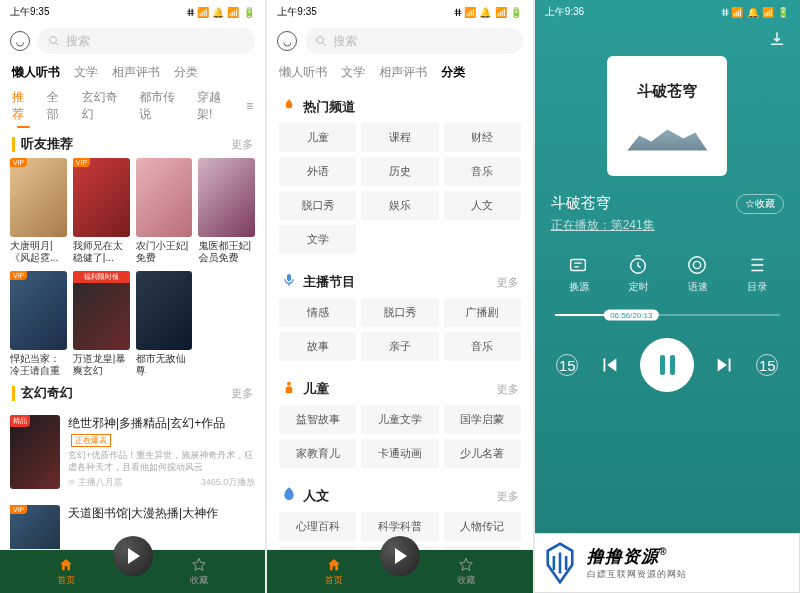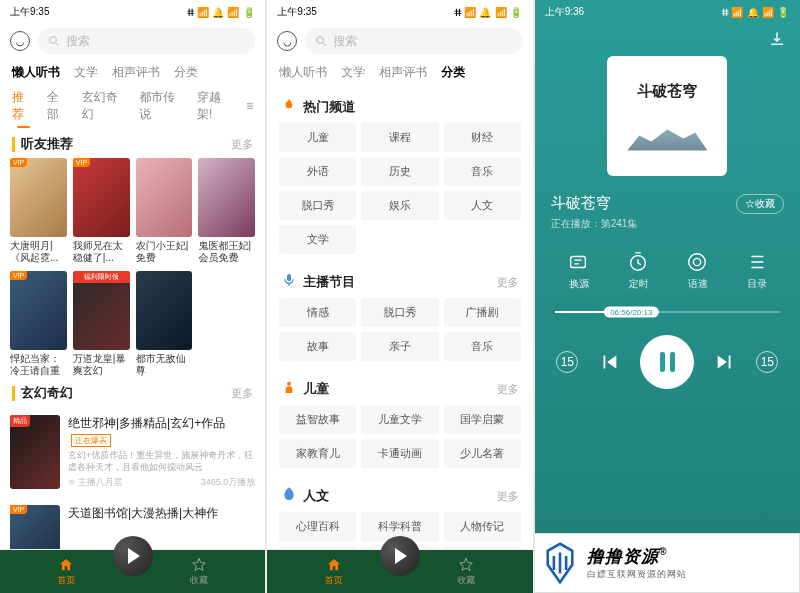--- a/index.html
+++ b/index.html
@@ -65,32 +65,32 @@
     .chip { background: #f6f6f6; text-align: center; font-size: 11px; color: #555; padding: 7px 0; border-radius: 2px; }
     
     
     .p3-top { display: flex; justify-content: flex-end; padding: 6px 14px 0; }
     .dl-icon { color: #fff; opacity: 0.9; width: 18px; height: 18px; }
     .album { width: 120px; aspect-ratio: 1; background: #fff; border-radius: 6px; margin: 8px auto 0; display: flex; flex-direction: column; align-items: center; justify-content: center; padding: 10px; }
     .album-title { font-size: 15px; font-weight: 600; color: #222; }
     .mountain { width: 80px; height: 30px; margin-top: 20px; background: linear-gradient(180deg,#9bb8c4,#6e8a96); clip-path: polygon(0 100%, 15% 50%, 30% 70%, 50% 30%, 70% 60%, 85% 40%, 100% 100%); position: relative; }
     .p3-info { padding: 18px 16px 10px; display: flex; justify-content: space-between; align-items: flex-start; }
     .p3-t1 { color: #fff; font-size: 15px; font-weight: 500; margin-bottom: 4px; }
-    .p3-t2 { color: rgba(255,255,255,0.7); font-size: 10px; }
+    .p3-t2 { color: rgba(255,255,255,0.7); font-size: 12px; text-decoration: underline; }
     .fav { color: #fff; font-size: 10px; border: 1px solid rgba(255,255,255,0.5); border-radius: 10px; padding: 2px 8px; }
     .controls-row { display: flex; justify-content: space-around; padding: 10px 14px; }
     .ctrl { display: flex; flex-direction: column; align-items: flex-end; gap: 4px; color: rgba(255,255,255,0.85); font-size: 10px; }
     .ctrl-icon { width: 22px; height: 22px; }
     .progress { padding: 10px 20px; display: flex; align-items: center; }
     .ptrack { flex: 1; height: 2px; background: rgba(255,255,255,0.3); position: relative; }
     .pfill { position: absolute; left: 0; width: 34%; height: 100%; background: #fff; }
     .pbub { position: absolute; left: 34%; top: 50%; transform: translate(-50%,-50%); background: #fff; color: #2a9c98; font-size: 8px; padding: 1px 6px; border-radius: 8px; white-space: nowrap; }
     .pctrls { display: flex; align-items: center; justify-content: center; gap: 20px; padding: 12px 0; }
     .pbtn { color: #fff; display: flex; align-items: center; justify-content: center; }
-    .pbtn.small { width: 22px; height: 22px; font-size: 12px; border: 1.5px solid rgba(255,255,255,0.7); border-radius: 50%; }
+    .pbtn.small { width: 22px; height: 22px; font-size: 15px; border: 1.5px solid rgba(255,255,255,0.7); border-radius: 50%; }
     .pbtn.med svg { width: 22px; height: 22px; fill: #fff; }
     .pbtn.big { width: 54px; height: 54px; background: #fff; border-radius: 50%; }
     .pause-bars { display: flex; gap: 5px; }
     .pause-bars span { width: 5px; height: 20px; background: #2a9c98; border-radius: 2px; }
     
     .watermark { position: absolute; right: 0; bottom: 0; width: 270px; height: 60px; background: #fff; border: 1px solid #ddd; display: flex; align-items: center; padding: 0 8px; gap: 6px; }
     .wm-logo { width: 42px; height: 42px; }
     .wm-txt { display: flex; flex-direction: column; }
     .wm-big { font-size: 17px; font-weight: 800; font-style: italic; letter-spacing: 1px; }
     .wm-big sup { font-size: 10px; }

